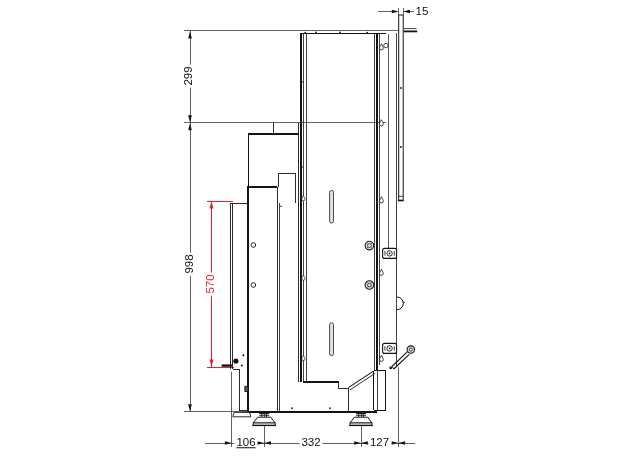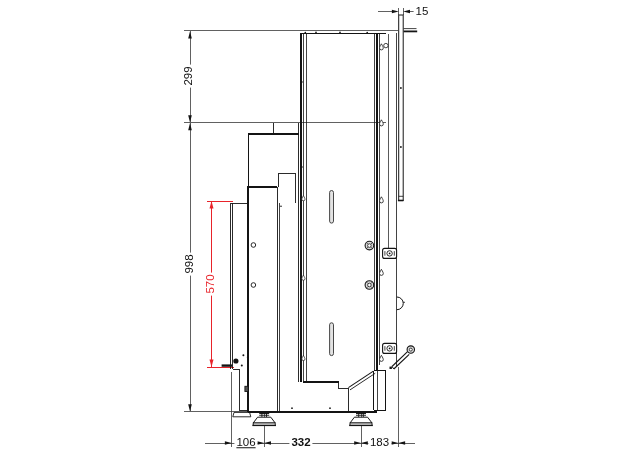--- a/index.html
+++ b/index.html
@@ -233,16 +233,16 @@
   <span class="dim-label" style="left:412px;top:11.5px;margin-left:10px;">15</span>
 
   <span class="dim-label vertical" style="left:189px;top:76px;">299</span>
 
   <span class="dim-label vertical" style="left:189.5px;top:264px;">998</span>
 
   <span class="dim-label vertical red" style="left:210.5px;top:284px;">570</span>
 
   <span class="dim-label" style="left:246px;top:443px;text-decoration:underline;">106</span>
 
-  <span class="dim-label" style="left:301px;top:443px;font-weight:bold;">332</span>
-
-  <span class="dim-label" style="left:379.5px;top:443px;">183</span>
+  <span class="dim-label" style="left:311px;top:443px;">332</span>
+
+  <span class="dim-label" style="left:379.5px;top:443px;">127</span>
 </div>
 
 </body></html>

